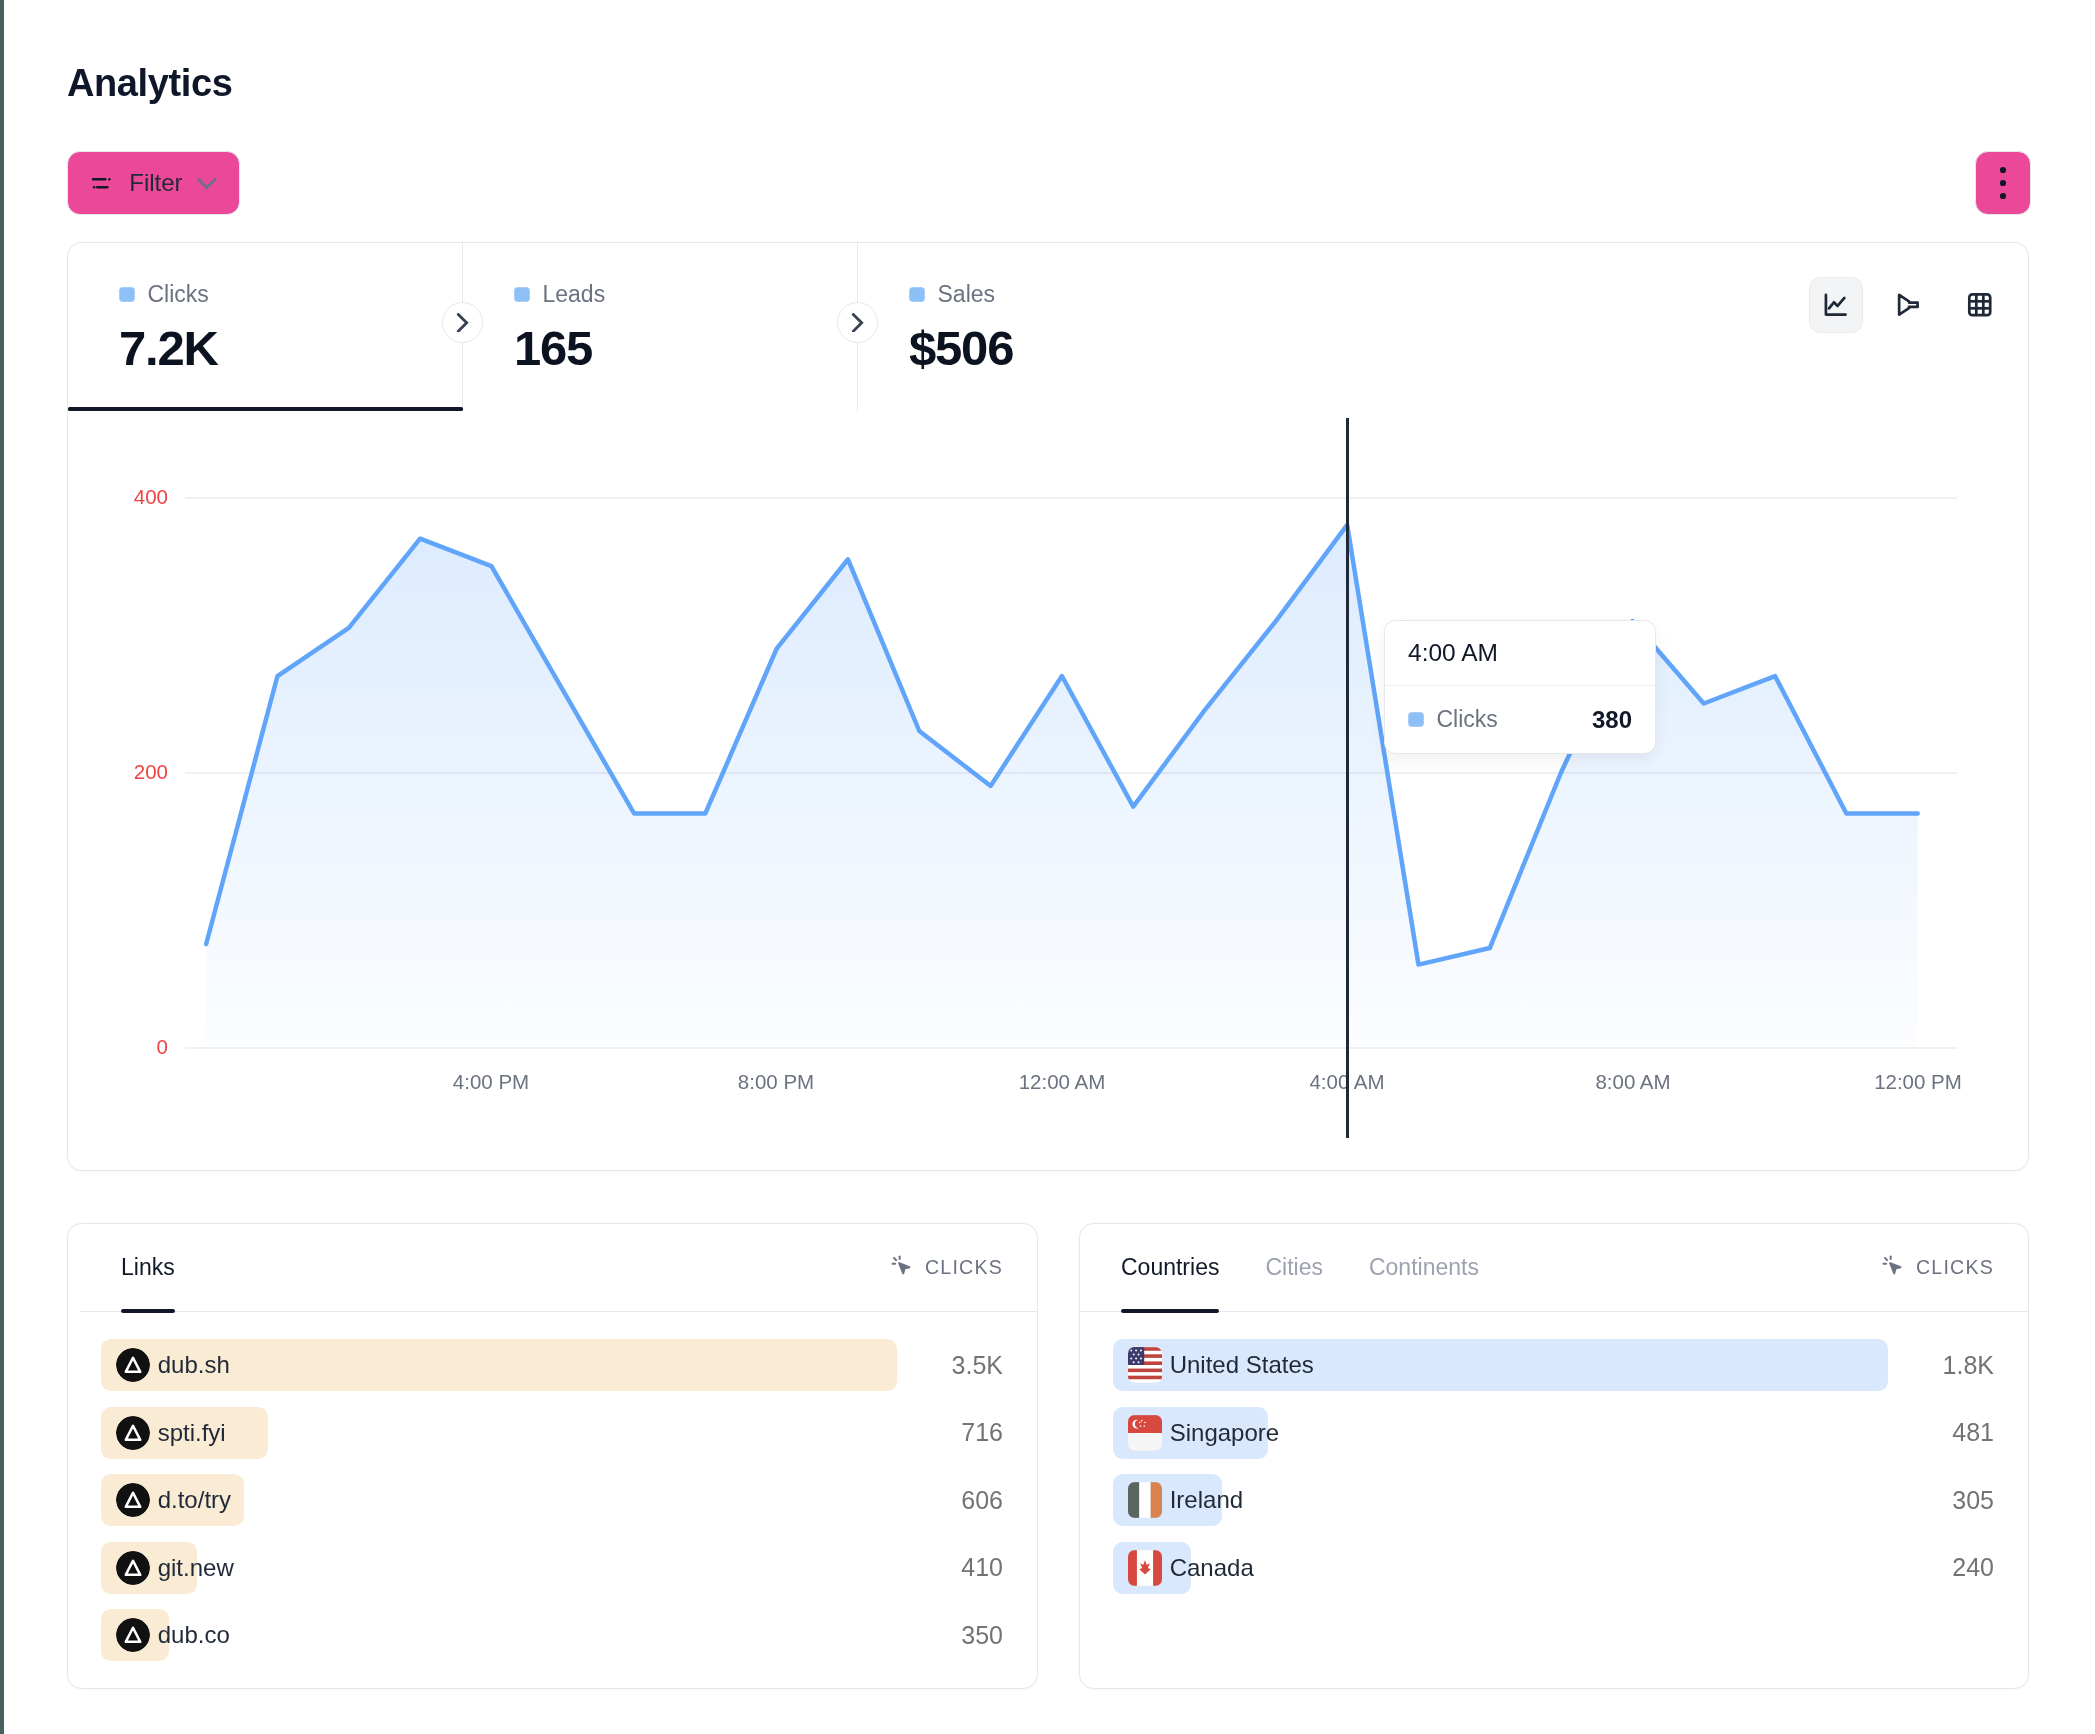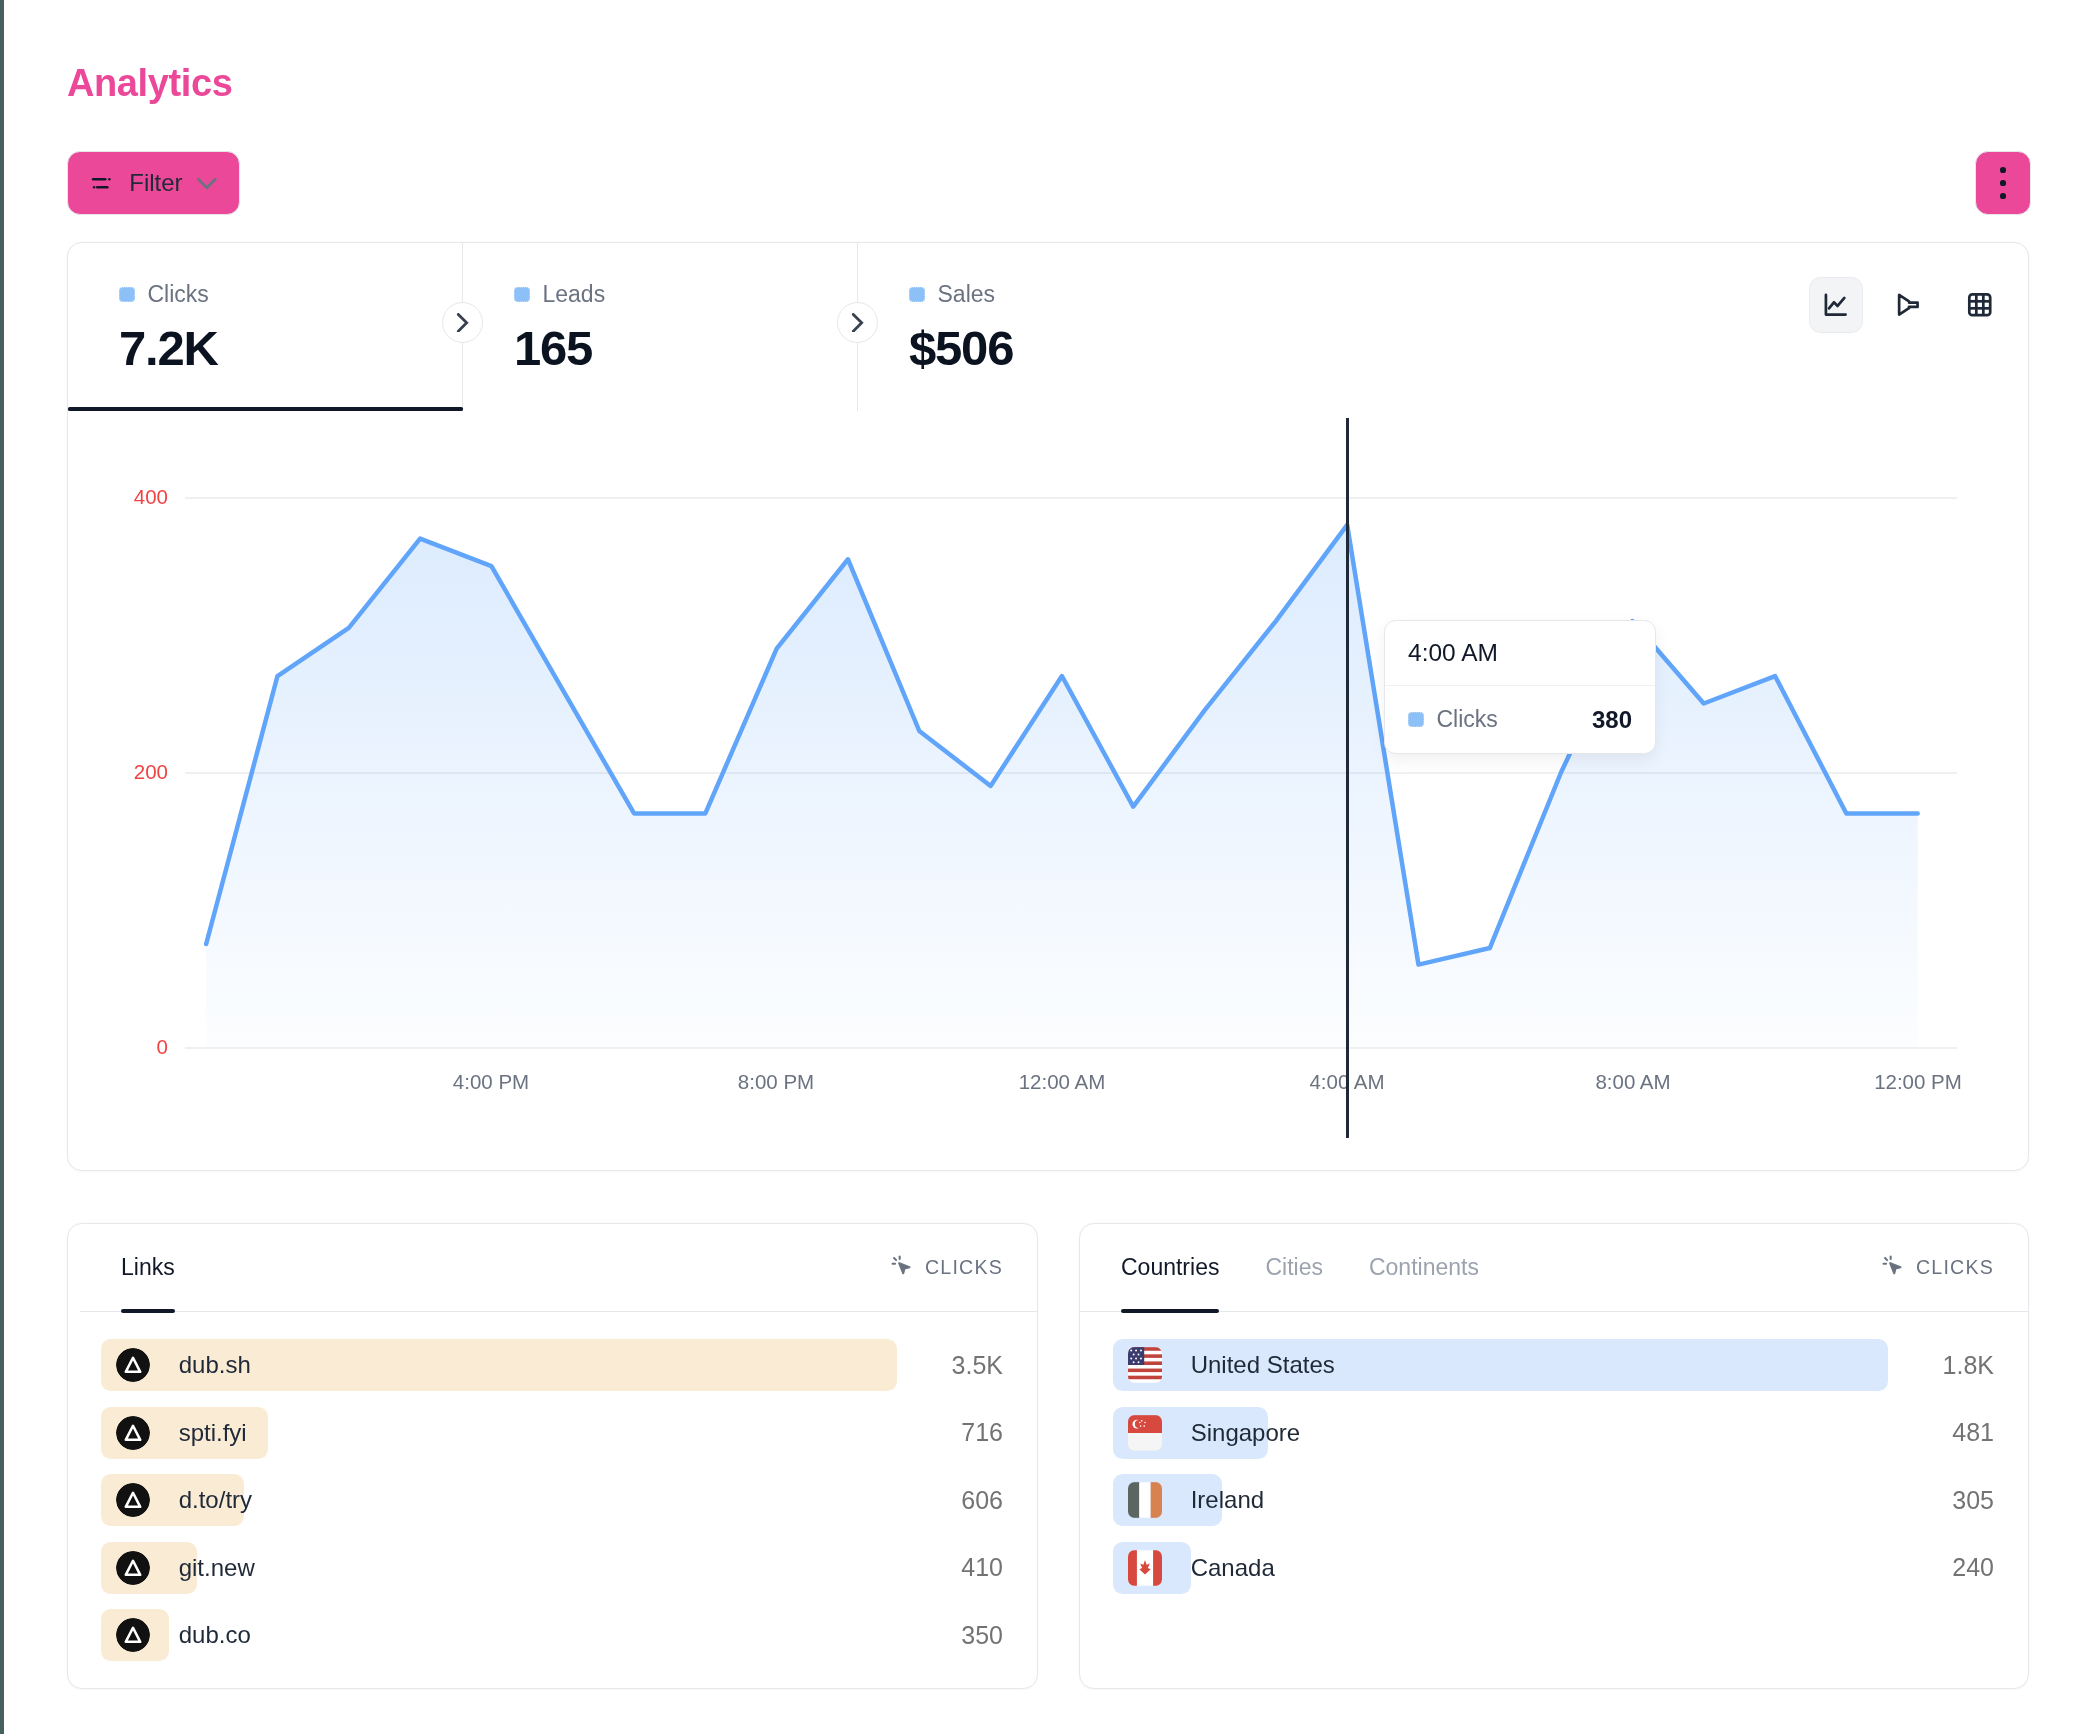--- a/index.html
+++ b/index.html
@@ -6,21 +6,21 @@
   html,body { background:#ffffff; }
   body {
     font-family:"Liberation Sans","DejaVu Sans",sans-serif;
     color:#111827;
     width:2096px; height:1735px; position:relative; overflow:hidden;
   }
   .page { position:absolute; inset:0; background:#fff; }
   #left-accent { position:absolute; left:0; top:0; width:4.1px; height:1735px; background:#48605d; }
 
   
-  #page-title { position:absolute; left:67px; top:62px; font-size:38px; font-weight:800; letter-spacing:-0.4px; color:#ec4899; }
+  #page-title { position:absolute; left:67px; top:62px; font-size:38px; font-weight:800; letter-spacing:-0.4px; color:#0f172a; }
 
   .btn {
     position:absolute; top:151px; height:64px; background:#ec4899;
     border:1.6px solid #e5e7eb; border-radius:13px;
     display:flex; align-items:center; gap:14.7px; padding:0 23px;
     font-size:24px; color:#1f2937; font-weight:500; cursor:pointer;
   }
   #filter-btn { left:67px; width:173px; justify-content:center; }
   #date-btn { left:260px; width:324px; }
   #date-btn .spacer { flex:1; }
@@ -85,21 +85,21 @@
   .ptab { font-size:23px; color:#9ca3af; cursor:pointer; position:relative; height:100%; display:flex; align-items:center; }
   .ptab.active { color:#111827; font-weight:500; }
   .ptab.active .tab-underline { position:absolute; left:0; bottom:-1.6px; width:100%; height:4.1px; background:#111827; border-radius:2.5px; }
   .metric { margin-left:auto; display:flex; align-items:center; gap:9.8px; color:#6b7280; font-size:19.6px; letter-spacing:1.2px; font-weight:500; cursor:pointer; }
   .rows { position:absolute; left:33px; right:34px; top:115px; }
   .bar-row { position:relative; height:52px; margin-bottom:15.5px; display:flex; align-items:center; cursor:pointer; }
   .bar-track { position:absolute; left:0; top:0; height:52px; right:106px; }
   .bar { position:absolute; left:0; top:0; height:52px; border-radius:9.8px; }
   #links-panel .bar { background:#faebd5; }
   #countries-panel .bar { background:#d9e8fc; }
-  .row-content { position:relative; z-index:2; display:flex; align-items:center; gap:29px; padding-left:14.7px; }
+  .row-content { position:relative; z-index:2; display:flex; align-items:center; gap:8px; padding-left:14.7px; }
   .row-label { font-size:24px; color:#1f2937; }
   .row-value { margin-left:auto; position:relative; z-index:2; font-size:25px; color:#737373; }
   .logo40 { width:34px; height:34px; border-radius:50%; }
   .flag { width:34px; height:36px; border-radius:6.5px; overflow:hidden; box-shadow:inset 0 0 0 0.8px rgba(0,0,0,.08); }
 </style>
 </head>
 <body>
 
 <div class="page">
   <div id="left-accent"></div>

